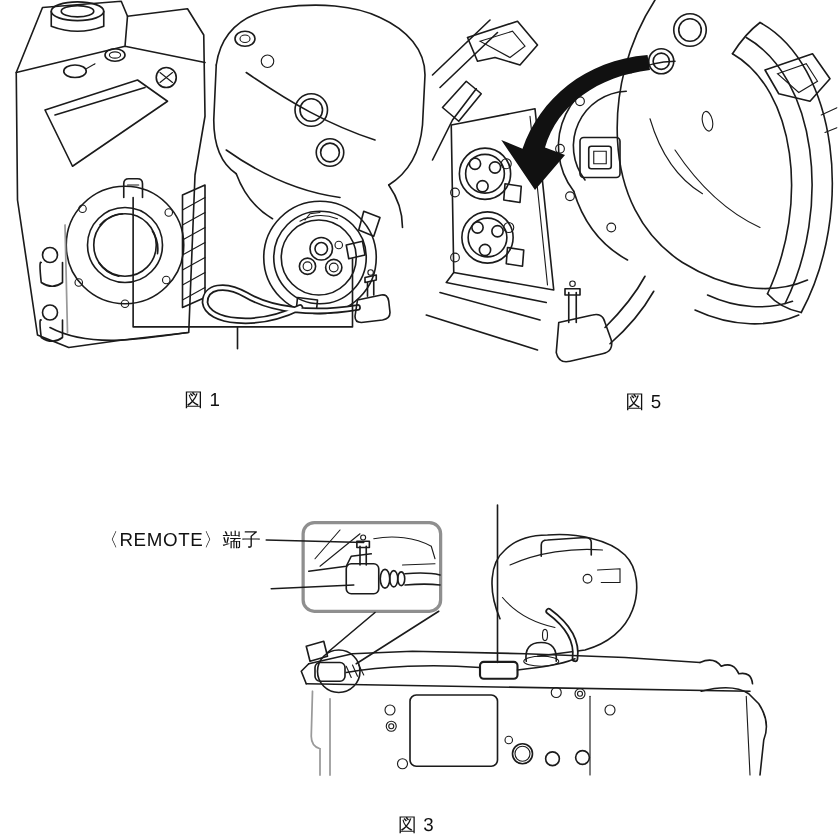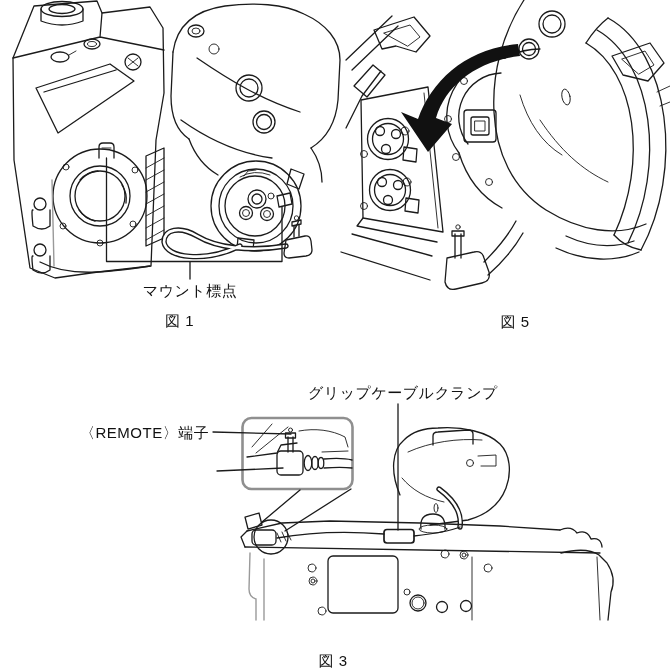--- a/index.html
+++ b/index.html
@@ -255,26 +255,24 @@
       <circle class="ln" cx="466" cy="606" r="5.5"></circle>
       <circle class="thin" cx="407" cy="592" r="3"></circle>
       <path class="thin" d="M 472,557 L 472,620"></path>
       <path class="ln" d="M 560,530 Q 571,525 577,533 Q 587,529 591,539 Q 601,537 602,547"></path>
       <path class="ln" d="M 561,553 C 577,549 590,549 599,555 L 607,563 C 613,572 615,582 611,592 L 608,620"></path>
       <path class="thin" d="M 597,557 L 600,620"></path>
     </g>
   </g>
 </svg>
 
-<div class="lbl ctr" style="left:122px;top:282px;width:136px;">マウント標点</div>
-
-<div class="lbl ctr" style="left:130px;top:312px;width:64px;text-align:right;">図 1</div>
+
+<div class="lbl ctr" style="left:130px;top:312px;width:64px;">図 1</div>
 
 <div class="lbl ctr" style="left:483px;top:313px;width:64px;">図 5</div>
 
-<div class="lbl" style="left:308px;top:384px;">グリップケーブルクランプ</div>
 
 <div class="lbl rgt" style="left:80px;top:424px;width:130px;">〈REMOTE〉端子</div>
 
 
 <div class="lbl ctr" style="left:301px;top:652px;width:64px;">図 3</div>
 
 </div>
 
 </body></html>

